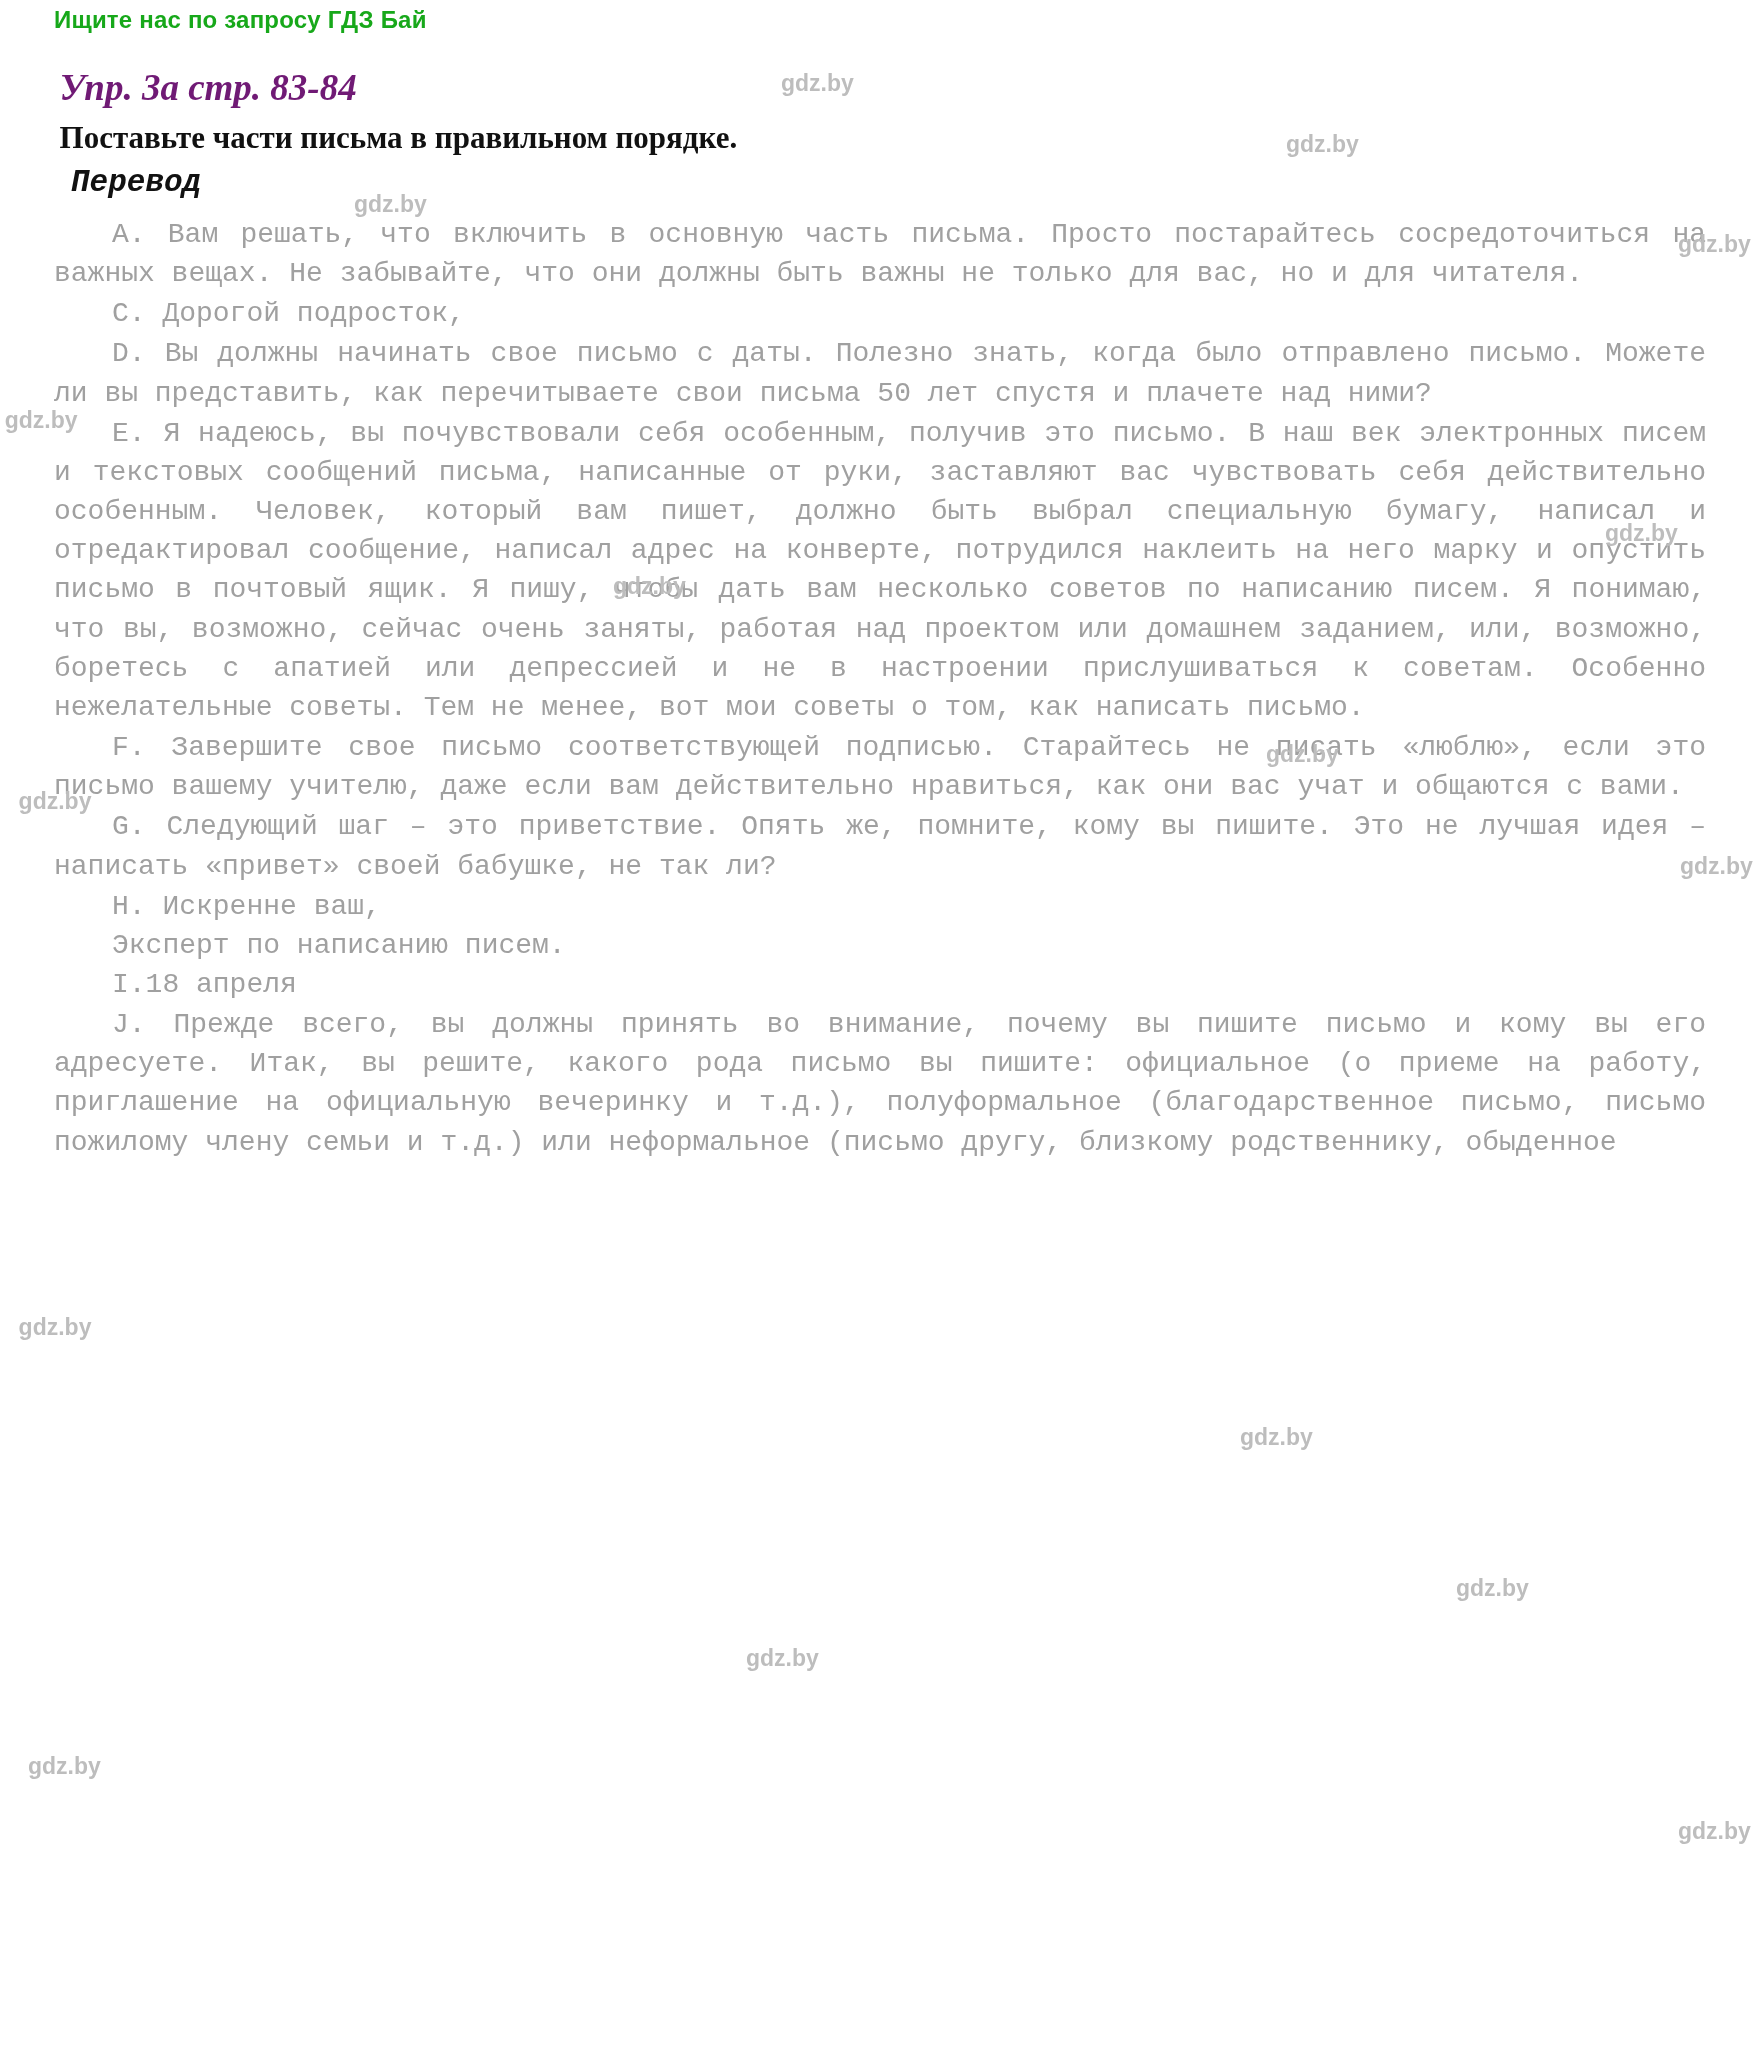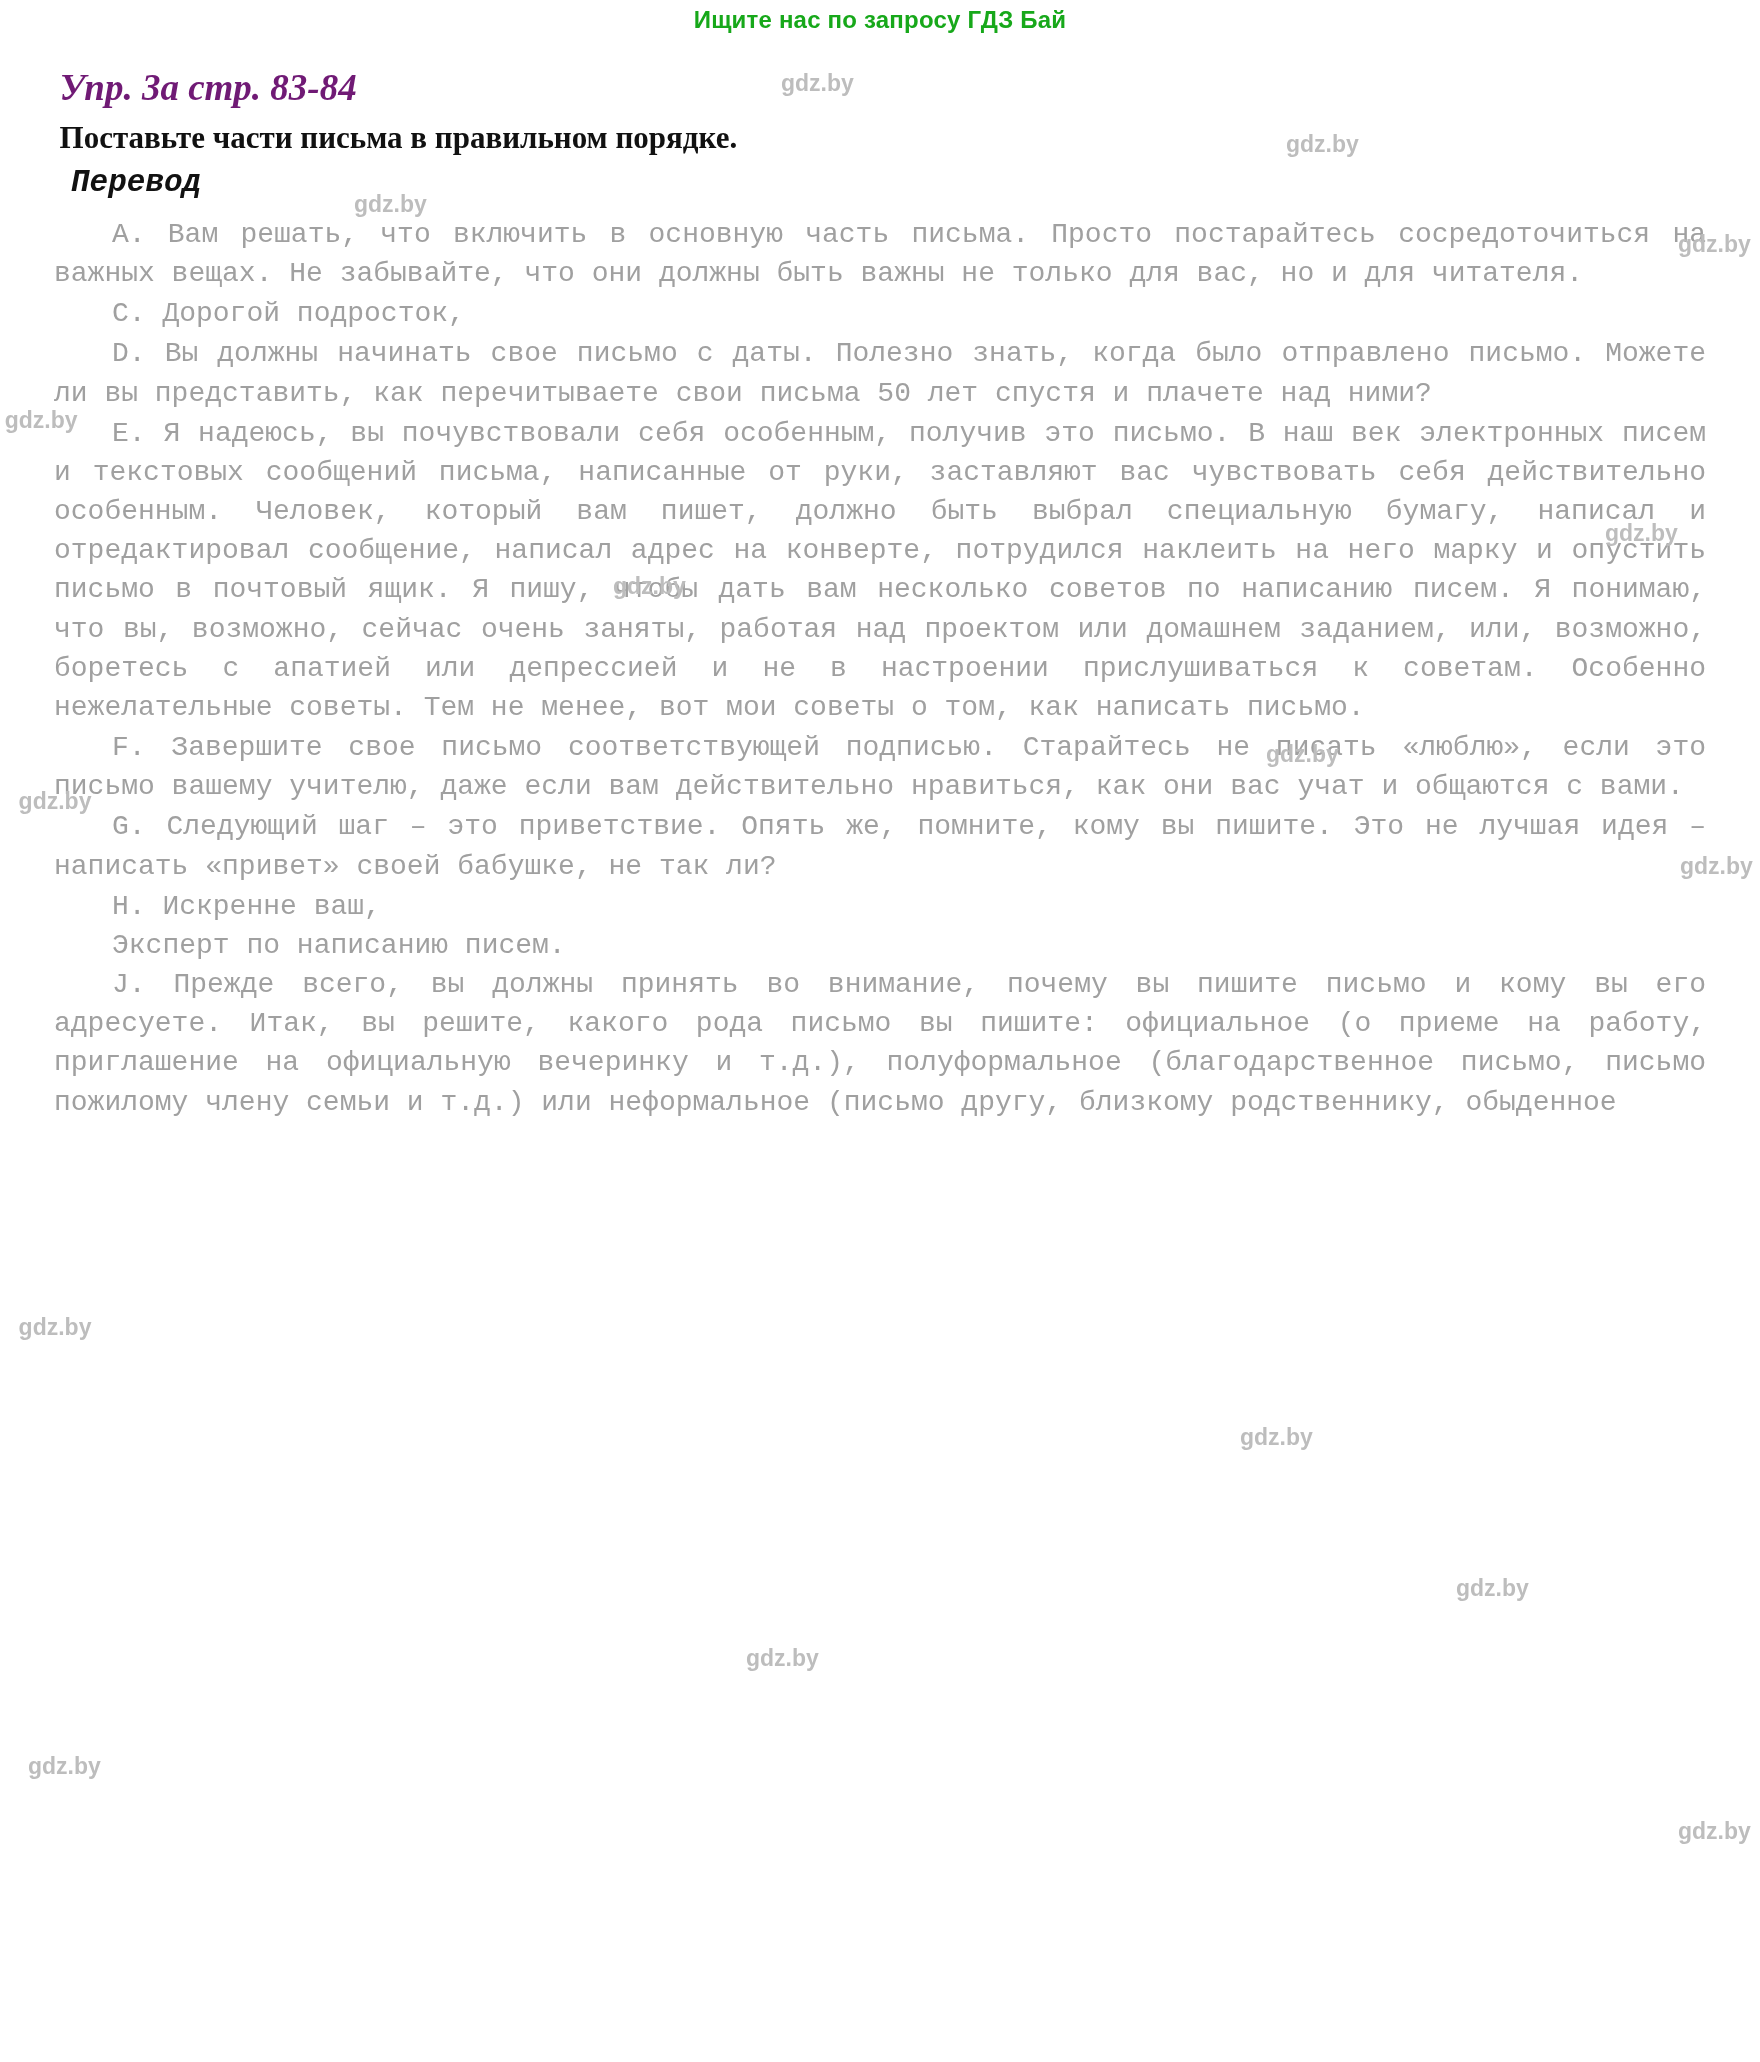--- a/index.html
+++ b/index.html
@@ -18,21 +18,20 @@
 
   .page {
     position: relative;
     width: 1760px;
     height: 2062px;
     box-sizing: border-box;
     padding: 0 54px;
   }
 
   .top-banner {
-    text-align: center;
     color: #17a81a;
     font-family: "Liberation Sans", sans-serif;
     font-size: 24px;
     font-weight: bold;
     padding-top: 5.6px;
     letter-spacing: 0.2px;
   }
 
   .title {
     font-family: "Liberation Serif", serif;
@@ -120,20 +119,21 @@
 
   <div class="body-text">
     <p class="para">A. Вам решать, что включить в основную часть письма. Просто постарайтесь сосредоточиться на важных вещах. Не забывайте, что они должны быть важны не только для вас, но и для читателя.</p>
     <p class="para">C. Дорогой подросток,</p>
     <p class="para">D. Вы должны начинать свое письмо с даты. Полезно знать, когда было отправлено письмо. Можете ли вы представить, как перечитываете свои письма 50 лет спустя и плачете над ними?</p>
     <p class="para">E. Я надеюсь, вы почувствовали себя особенным, получив это письмо. В наш век электронных писем и текстовых сообщений письма, написанные от руки, заставляют вас чувствовать себя действительно особенным. Человек, который вам пишет, должно быть выбрал специальную бумагу, написал и отредактировал сообщение, написал адрес на конверте, потрудился наклеить на него марку и опустить письмо в почтовый ящик. Я пишу, чтобы дать вам несколько советов по написанию писем. Я понимаю, что вы, возможно, сейчас очень заняты, работая над проектом или домашнем заданием, или, возможно, боретесь с апатией или депрессией и не в настроении прислушиваться к советам. Особенно нежелательные советы. Тем не менее, вот мои советы о том, как написать письмо.</p>
     <p class="para">F. Завершите свое письмо соответствующей подписью. Старайтесь не писать «люблю», если это письмо вашему учителю, даже если вам действительно нравиться, как они вас учат и общаются с вами.</p>
     <p class="para">G. Следующий шаг – это приветствие. Опять же, помните, кому вы пишите. Это не лучшая идея – написать «привет» своей бабушке, не так ли?</p>
     <p class="para tight">H. Искренне ваш,</p>
     <p class="para tight">Эксперт по написанию писем.</p>
+    <p class="para">I.18 апреля</p>
     <p class="para">J. Прежде всего, вы должны принять во внимание, почему вы пишите письмо и кому вы его адресуете. Итак, вы решите, какого рода письмо вы пишите: официальное (о приеме на работу, приглашение на официальную вечеринку и т.д.), полуформальное (благодарственное письмо, письмо пожилому члену семьи и т.д.) или неформальное (письмо другу, близкому родственнику, обыденное</p>
   </div>
 
 
   <div id="watermark-layer">
       <div class="wm" style="left: 781px; top: 70px;">gdz.by</div>
       <div class="wm" style="left: 1286px; top: 131px;">gdz.by</div>
       <div class="wm" style="left: 354px; top: 191px;">gdz.by</div>
       <div class="wm" style="left: 1678px; top: 231px;">gdz.by</div>
       <div class="wm" style="left: 4.7px; top: 407px;">gdz.by</div>

